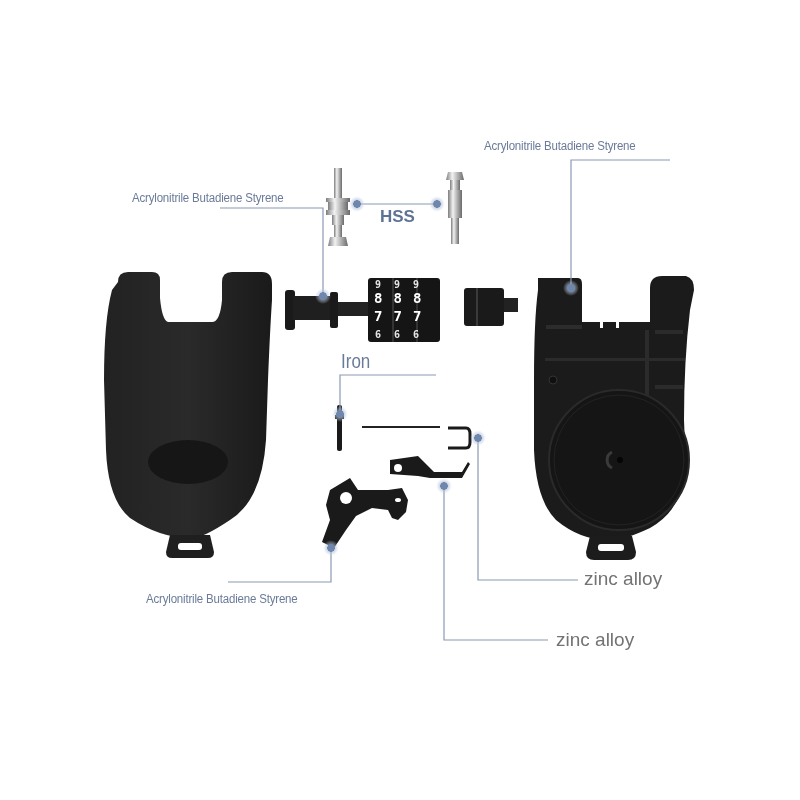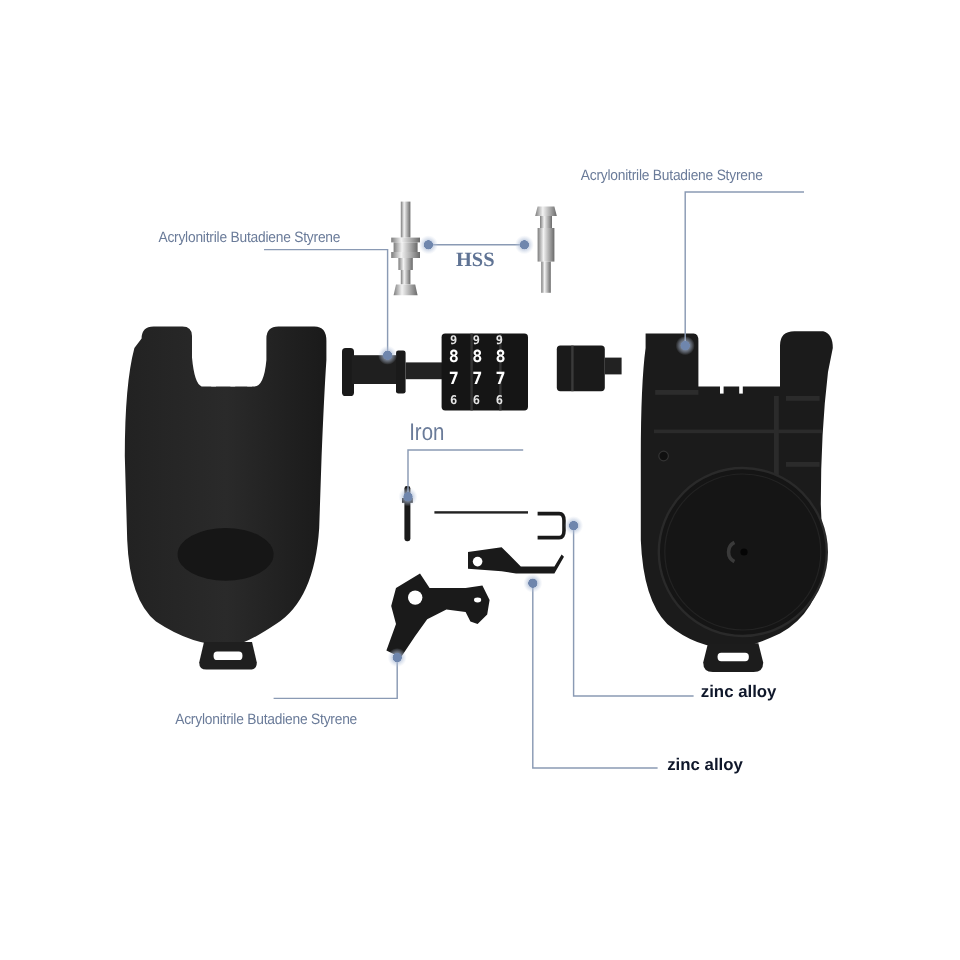--- a/index.html
+++ b/index.html
@@ -1,22 +1,22 @@
 <!DOCTYPE html>
 <html><head>
   <meta charset="utf-8">
   <style>
     html, body { margin: 0; padding: 0; background: #ffffff; }
     body { width: 800px; height: 800px; position: relative; overflow: hidden; font-family: "Liberation Sans", sans-serif; }
     .canvas { position: absolute; left: 0; top: 0; width: 800px; height: 800px; }
     .label { position: absolute; color: #6a7b99; white-space: nowrap; line-height: 1; }
     .label.small { font-size: 12.5px; letter-spacing: -0.2px; transform: scaleX(0.92); transform-origin: left center; }
-    .label.hss { font-size: 17px; font-weight: bold; color: #5f7394; font-family: Liberation Serif, serif; }
+    .label.hss { font-size: 17px; font-weight: bold; color: #5f7394; }
     .label.iron { font-size: 20px; color: #6a7b99; transform: scaleX(0.85); transform-origin: left center; }
-    .label.zinc { font-size: 14px; font-weight: bold; color: #0f172a; }
+    .label.zinc { font-size: 19px; font-weight: normal; color: #737373; }
     svg { position: absolute; left: 0; top: 0; }
   </style>
 </head>
 <body>
 
 <div class="canvas">
 
   <svg width="800" height="800" viewBox="0 0 800 800">
     <defs>
       <linearGradient id="shellGrad" x1="0" y1="0" x2="1" y2="0">

